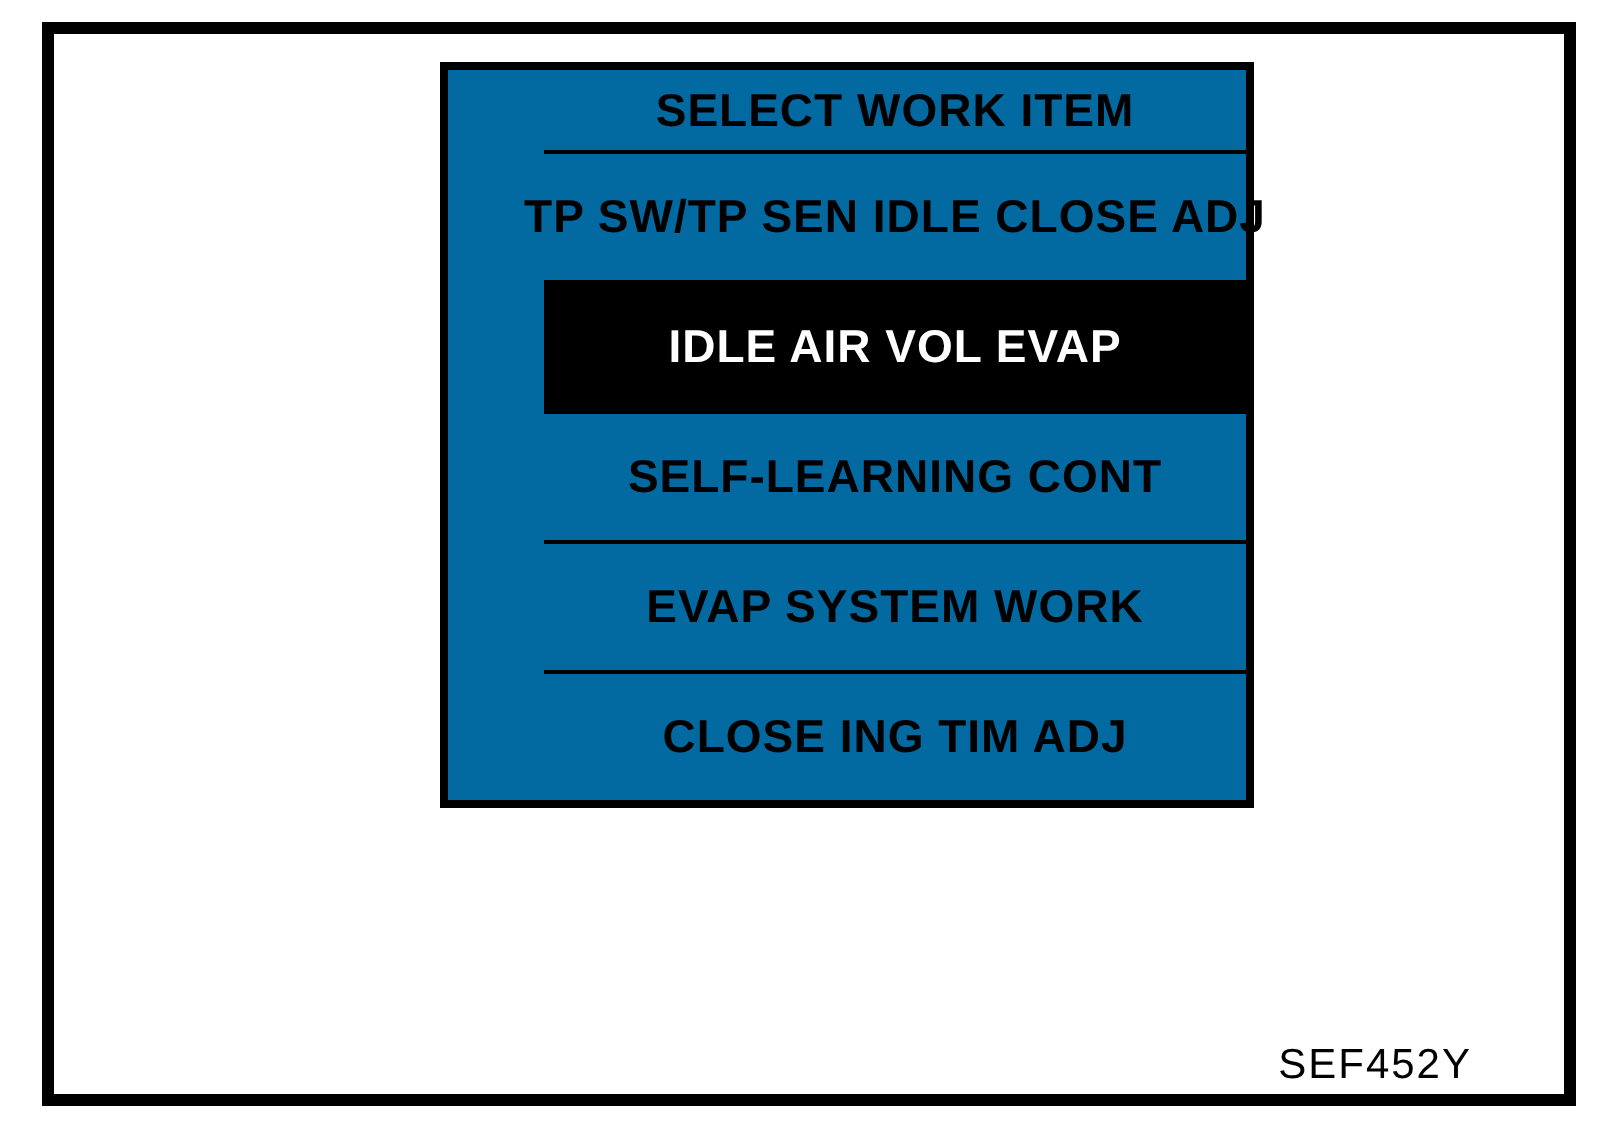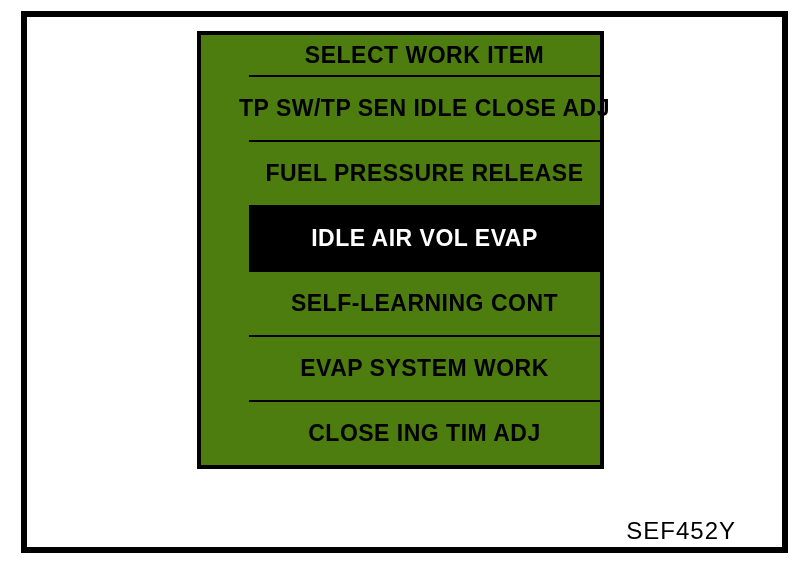--- a/index.html
+++ b/index.html
@@ -20,26 +20,26 @@
     left: 21px;
     top: 11px;
     width: 767px;
     height: 542px;
     border: 6px solid #000000;
     box-sizing: border-box;
     background: #ffffff;
   }
   .menu {
     position: absolute;
-    left: 170px;
+    left: 193px;
     top: 14px;
     width: 407px;
     border: 4px solid #000000;
     box-sizing: border-box;
-    background: #4d7c0f;
+    background: #0369a1;
     padding-left: 48px;
   }
   .row {
     box-sizing: border-box;
     display: flex;
     align-items: center;
     justify-content: center;
     font-weight: bold;
     font-size: 23px;
     letter-spacing: 0.5px;
@@ -55,37 +55,36 @@
   }
   .row.item.selected {
     background: #000000;
     color: #ffffff;
     border-top-color: #000000;
   }
   .figcode {
     position: absolute;
     right: 46px;
     bottom: 2px;
-    font-size: 24px;
+    font-size: 21px;
     font-weight: 400;
     letter-spacing: 1px;
     color: #000000;
     text-align: center;
   }
 </style>
 </head>
 <body>
 
 <div class="page">
   <div class="frame">
     <div class="menu">
       <div class="row title">SELECT WORK ITEM</div>
       <div id="menu-items">
           <div class="row item">TP SW/TP SEN IDLE CLOSE ADJ</div>
-          <div class="row item">FUEL PRESSURE RELEASE</div>
           <div class="row item selected">IDLE AIR VOL EVAP</div>
           <div class="row item">SELF-LEARNING CONT</div>
           <div class="row item">EVAP SYSTEM WORK</div>
           <div class="row item">CLOSE ING TIM ADJ</div>
         </div>
     </div>
     <div class="figcode">SEF452Y</div>
   </div>
 </div>
 

